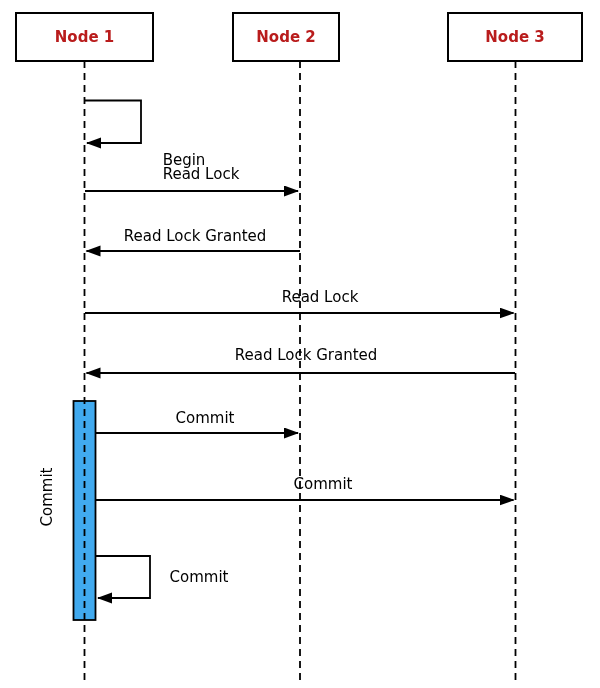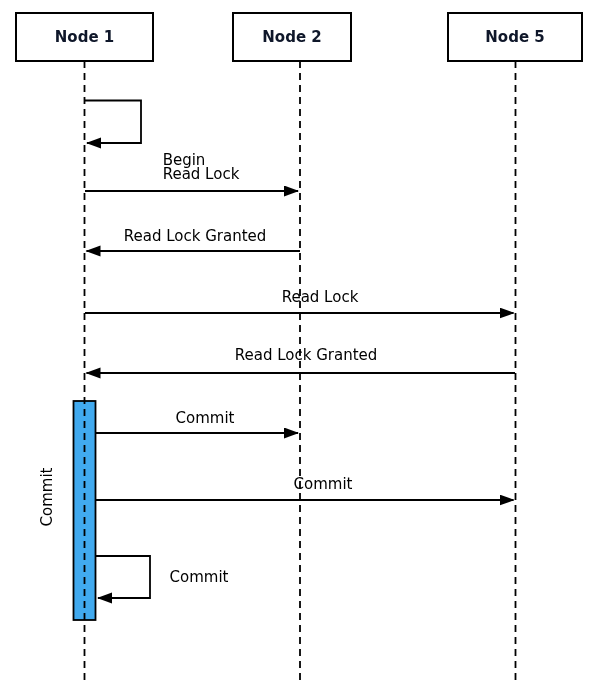--- a/index.html
+++ b/index.html
@@ -20,24 +20,24 @@
     top: 12px;
     height: 50px;
     box-sizing: border-box;
     border: 2px solid #000000;
     background: #ffffff;
     display: flex;
     align-items: center;
     justify-content: center;
     font-weight: bold;
     font-size: 15px;
-    color: #0f172a;
+    color: #b91c1c;
   }
   .node-box.n1 { left: 15px;  width: 139px; }
-  .node-box.n2 { left: 232px; width: 120px; }
+  .node-box.n2 { left: 232px; width: 108px; }
   .node-box.n3 { left: 447px; width: 136px; }
 
   .diagram-svg {
     position: absolute;
     left: 0;
     top: 0;
     width: 600px;
     height: 688px;
   }
 
@@ -88,21 +88,21 @@
     <polyline points="96,556 150,556 150,598 98,598" fill="none" stroke="#000000" stroke-width="1.8" marker-end="url(#arrowhead)"></polyline>
   </svg>
 
   <div class="node-box n1">
     <span>Node 1</span>
   </div>
   <div class="node-box n2">
     <span>Node 2</span>
   </div>
   <div class="node-box n3">
-    <span>Node 5</span>
+    <span>Node 3</span>
   </div>
 
   <div class="msg-label" style="left:184px; top:122px;margin-top:38px;">Begin</div>
 
   <div class="msg-label" style="left:201px; top:174px;">Read Lock</div>
 
   <div class="msg-label" style="left:195px; top:236px;">Read Lock Granted</div>
 
   <div class="msg-label" style="left:320px; top:297px;">Read Lock</div>
 

